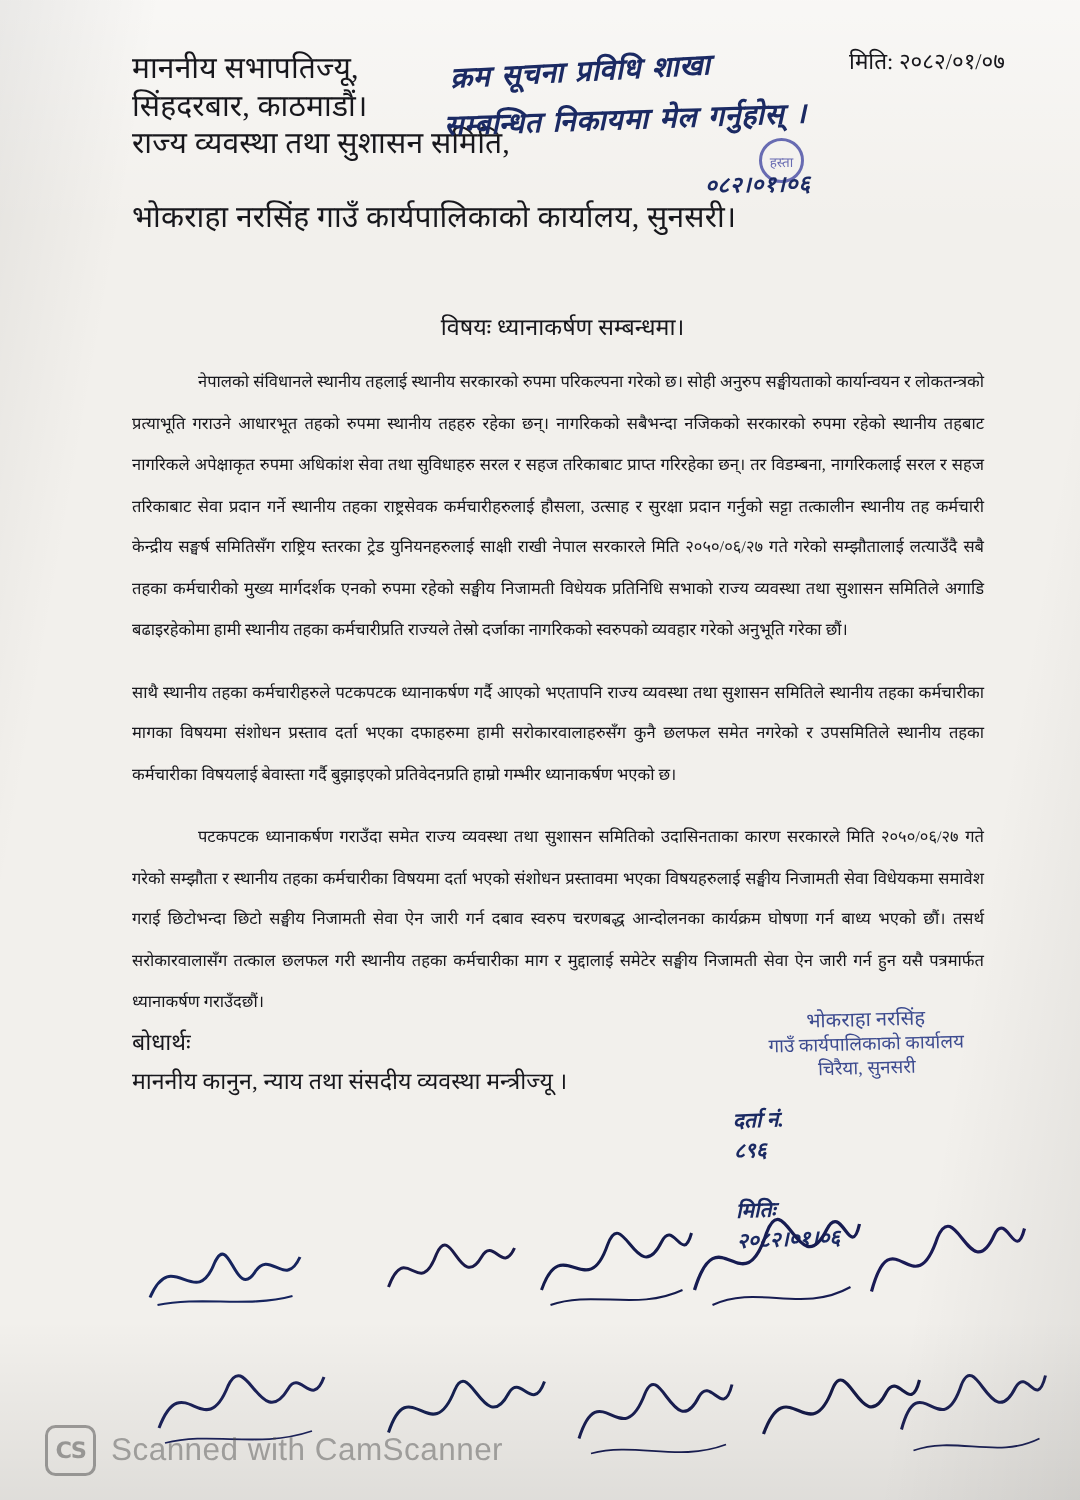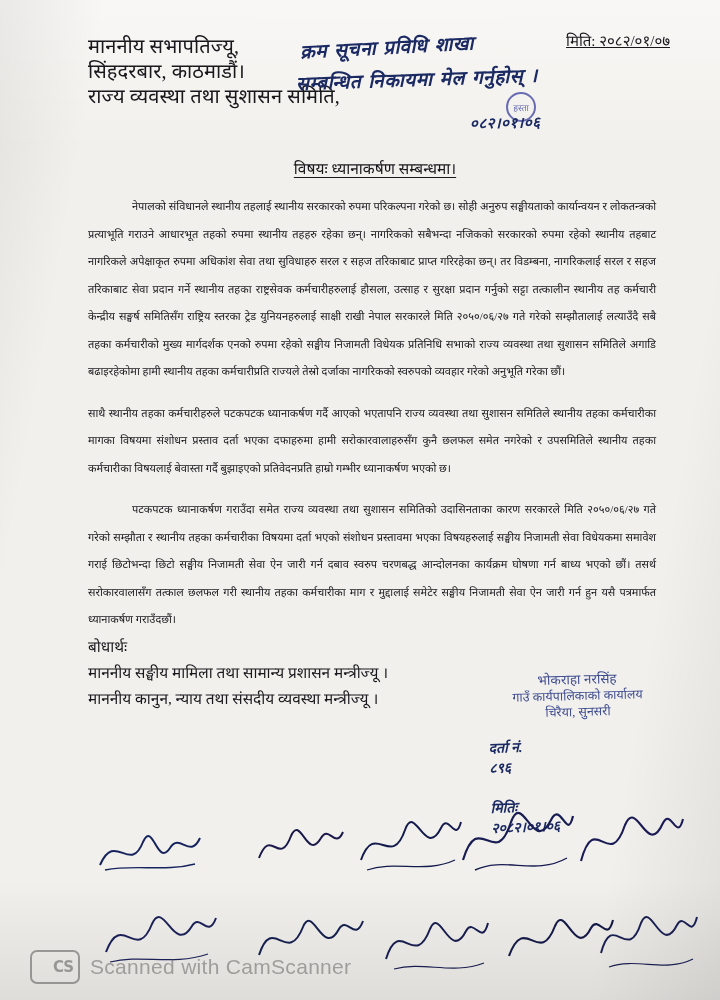--- a/index.html
+++ b/index.html
@@ -40,29 +40,27 @@
   }
   .addr-block { margin-top: 6px; }
   .gap-sm { height: 9px; }
 
   .date-line {
     position: absolute;
     right: 50px;
     top: 30px;
     font-size: 15px;
     white-space: pre;
-    text-decoration: underline;
   }
 
   .subject {
     text-align: center;
     font-size: 15.5px;
-    margin-top: 30px;
+    margin-top: 48px;
     margin-right: 10px;
-    text-decoration: underline;
     text-underline-offset: 3px;
   }
 
   .para {
     font-size: 11px;
     line-height: 27.5px;
     text-align: justify;
     text-justify: inter-word;
     margin-top: 14px;
     margin-right: 16px;
@@ -156,21 +154,20 @@
   .cs-badge {
     width: 30px; height: 30px;
     border: 2.5px solid #3b3b3b;
     border-radius: 7px;
     color: #3b3b3b;
     font-family: "DejaVu Sans", sans-serif;
     font-size: 15px;
     font-weight: 700;
     display: flex; align-items: center; justify-content: center;
     letter-spacing: -1px;
-    padding-left: 16px;
   }
   .cs-text {
     font-family: Liberation Sans, sans-serif;
     font-size: 21px;
     color: #4a4a4a;
     letter-spacing: 0.3px;
   }
 </style>
 </head>
 <body>
@@ -188,31 +185,31 @@
       <div class="addr-line">सिंहदरबार, काठमाडौं।</div>
       <div class="addr-line">राज्य व्यवस्था तथा सुशासन समिति,</div>
     </div>
 
     <div class="gap-sm"></div>
 
 
     <div class="gap-sm"></div>
 
     <div class="addr-block">
+      <div class="addr-line">भोकराहा नरसिंह गाउँ कार्यपालिकाको कार्यालय, सुनसरी।</div>
     </div>
 
     <div class="subject">विषयः ध्यानाकर्षण सम्बन्धमा।</div>
 
     <div class="para indent">नेपालको संविधानले स्थानीय तहलाई स्थानीय सरकारको रुपमा परिकल्पना गरेको छ। सोही अनुरुप सङ्घीयताको कार्यान्वयन र लोकतन्त्रको प्रत्याभूति गराउने आधारभूत तहको रुपमा स्थानीय तहहरु रहेका छन्। नागरिकको सबैभन्दा नजिकको सरकारको रुपमा रहेको स्थानीय तहबाट नागरिकले अपेक्षाकृत रुपमा अधिकांश सेवा तथा सुविधाहरु सरल र सहज तरिकाबाट प्राप्त गरिरहेका छन्। तर विडम्बना, नागरिकलाई सरल र सहज तरिकाबाट सेवा प्रदान गर्ने स्थानीय तहका राष्ट्रसेवक कर्मचारीहरुलाई हौसला, उत्साह र सुरक्षा प्रदान गर्नुको सट्टा तत्कालीन स्थानीय तह कर्मचारी केन्द्रीय सङ्घर्ष समितिसँग राष्ट्रिय स्तरका ट्रेड युनियनहरुलाई साक्षी राखी नेपाल सरकारले मिति २०५०/०६/२७ गते गरेको सम्झौतालाई लत्याउँदै सबै तहका कर्मचारीको मुख्य मार्गदर्शक एनको रुपमा रहेको सङ्घीय निजामती विधेयक प्रतिनिधि सभाको राज्य व्यवस्था तथा सुशासन समितिले अगाडि बढाइरहेकोमा हामी स्थानीय तहका कर्मचारीप्रति राज्यले तेस्रो दर्जाका नागरिकको स्वरुपको व्यवहार गरेको अनुभूति गरेका छौं।</div>
     <div class="para">साथै स्थानीय तहका कर्मचारीहरुले पटकपटक ध्यानाकर्षण गर्दै आएको भएतापनि राज्य व्यवस्था तथा सुशासन समितिले स्थानीय तहका कर्मचारीका मागका विषयमा संशोधन प्रस्ताव दर्ता भएका दफाहरुमा हामी सरोकारवालाहरुसँग कुनै छलफल समेत नगरेको र उपसमितिले स्थानीय तहका कर्मचारीका विषयलाई बेवास्ता गर्दै बुझाइएको प्रतिवेदनप्रति हाम्रो गम्भीर ध्यानाकर्षण भएको छ।</div>
     <div class="para indent">पटकपटक ध्यानाकर्षण गराउँदा समेत राज्य व्यवस्था तथा सुशासन समितिको उदासिनताका कारण सरकारले मिति २०५०/०६/२७ गते गरेको सम्झौता र स्थानीय तहका कर्मचारीका विषयमा दर्ता भएको संशोधन प्रस्तावमा भएका विषयहरुलाई सङ्घीय निजामती सेवा विधेयकमा समावेश गराई छिटोभन्दा छिटो सङ्घीय निजामती सेवा ऐन जारी गर्न दबाव स्वरुप चरणबद्ध आन्दोलनका कार्यक्रम घोषणा गर्न बाध्य भएको छौं। तसर्थ सरोकारवालासँग तत्काल छलफल गरी स्थानीय तहका कर्मचारीका माग र मुद्दालाई समेटेर सङ्घीय निजामती सेवा ऐन जारी गर्न हुन यसै पत्रमार्फत ध्यानाकर्षण गराउँदछौं।</div>
 
     <div class="closing">
       <div class="item">बोधार्थः</div>
-      <div class="item">माननीय सङ्घीय मामिला तथा सामान्य प्रशासन मन्त्रीज्यू ।</div>
       <div class="item">माननीय कानुन, न्याय तथा संसदीय व्यवस्था मन्त्रीज्यू ।</div>
     </div>
 
   </div>
 
   <div class="hand note1">क्रम सूचना प्रविधि शाखा</div>
   <div class="hand note2">सम्बन्धित निकायमा मेल गर्नुहोस् ।</div>
   <div class="stamp-circle">हस्ता</div>
   <div class="hand note3">०८२।०१।०६</div>
 

